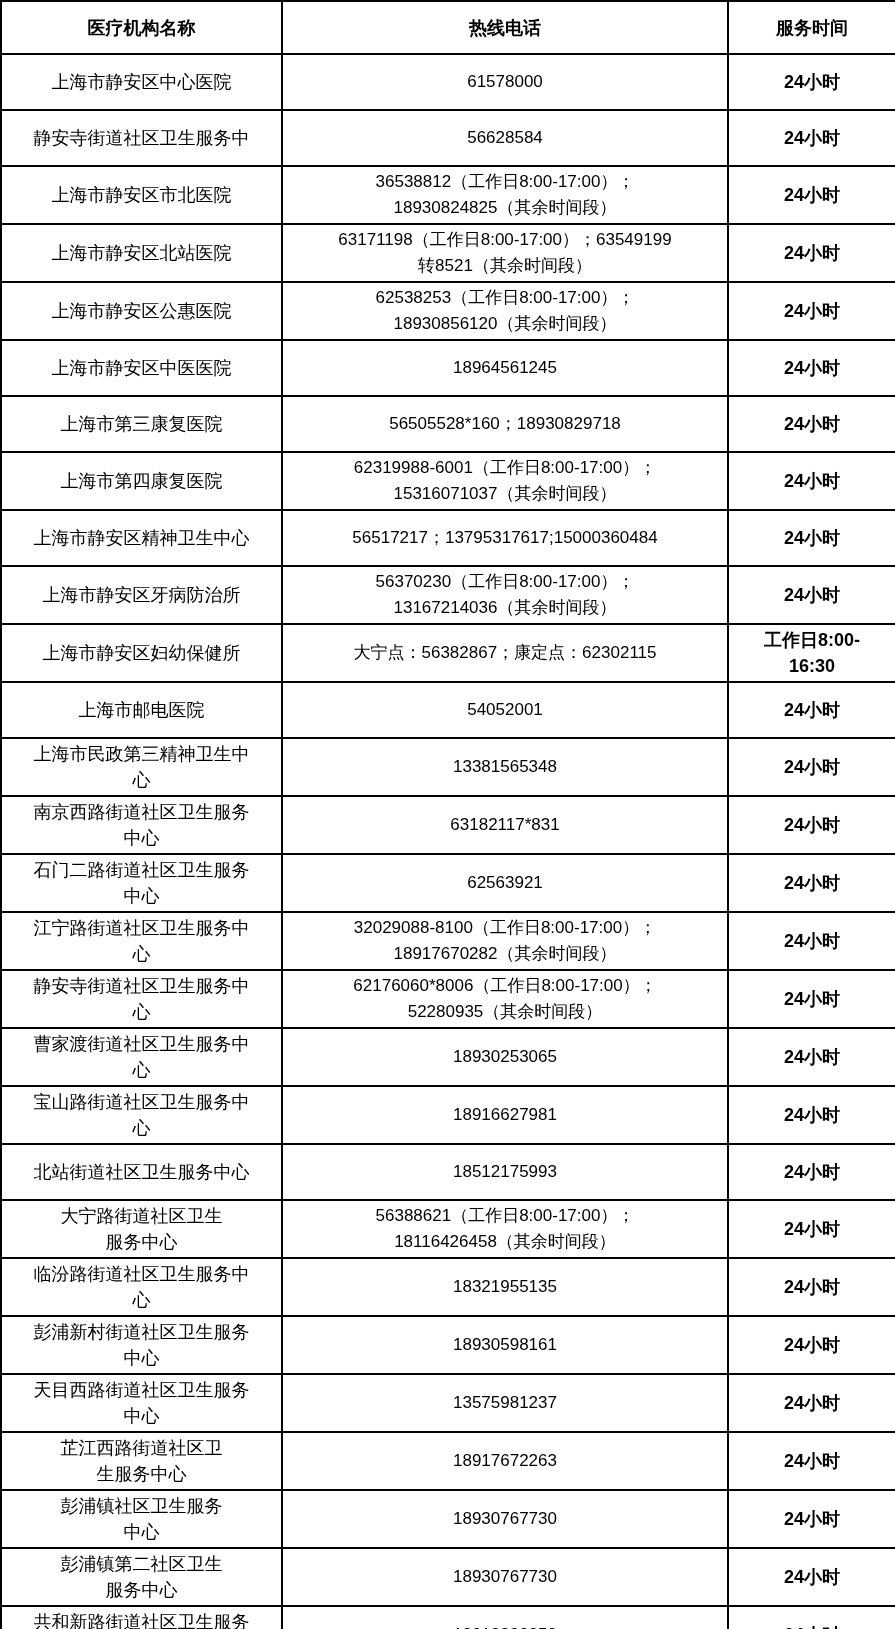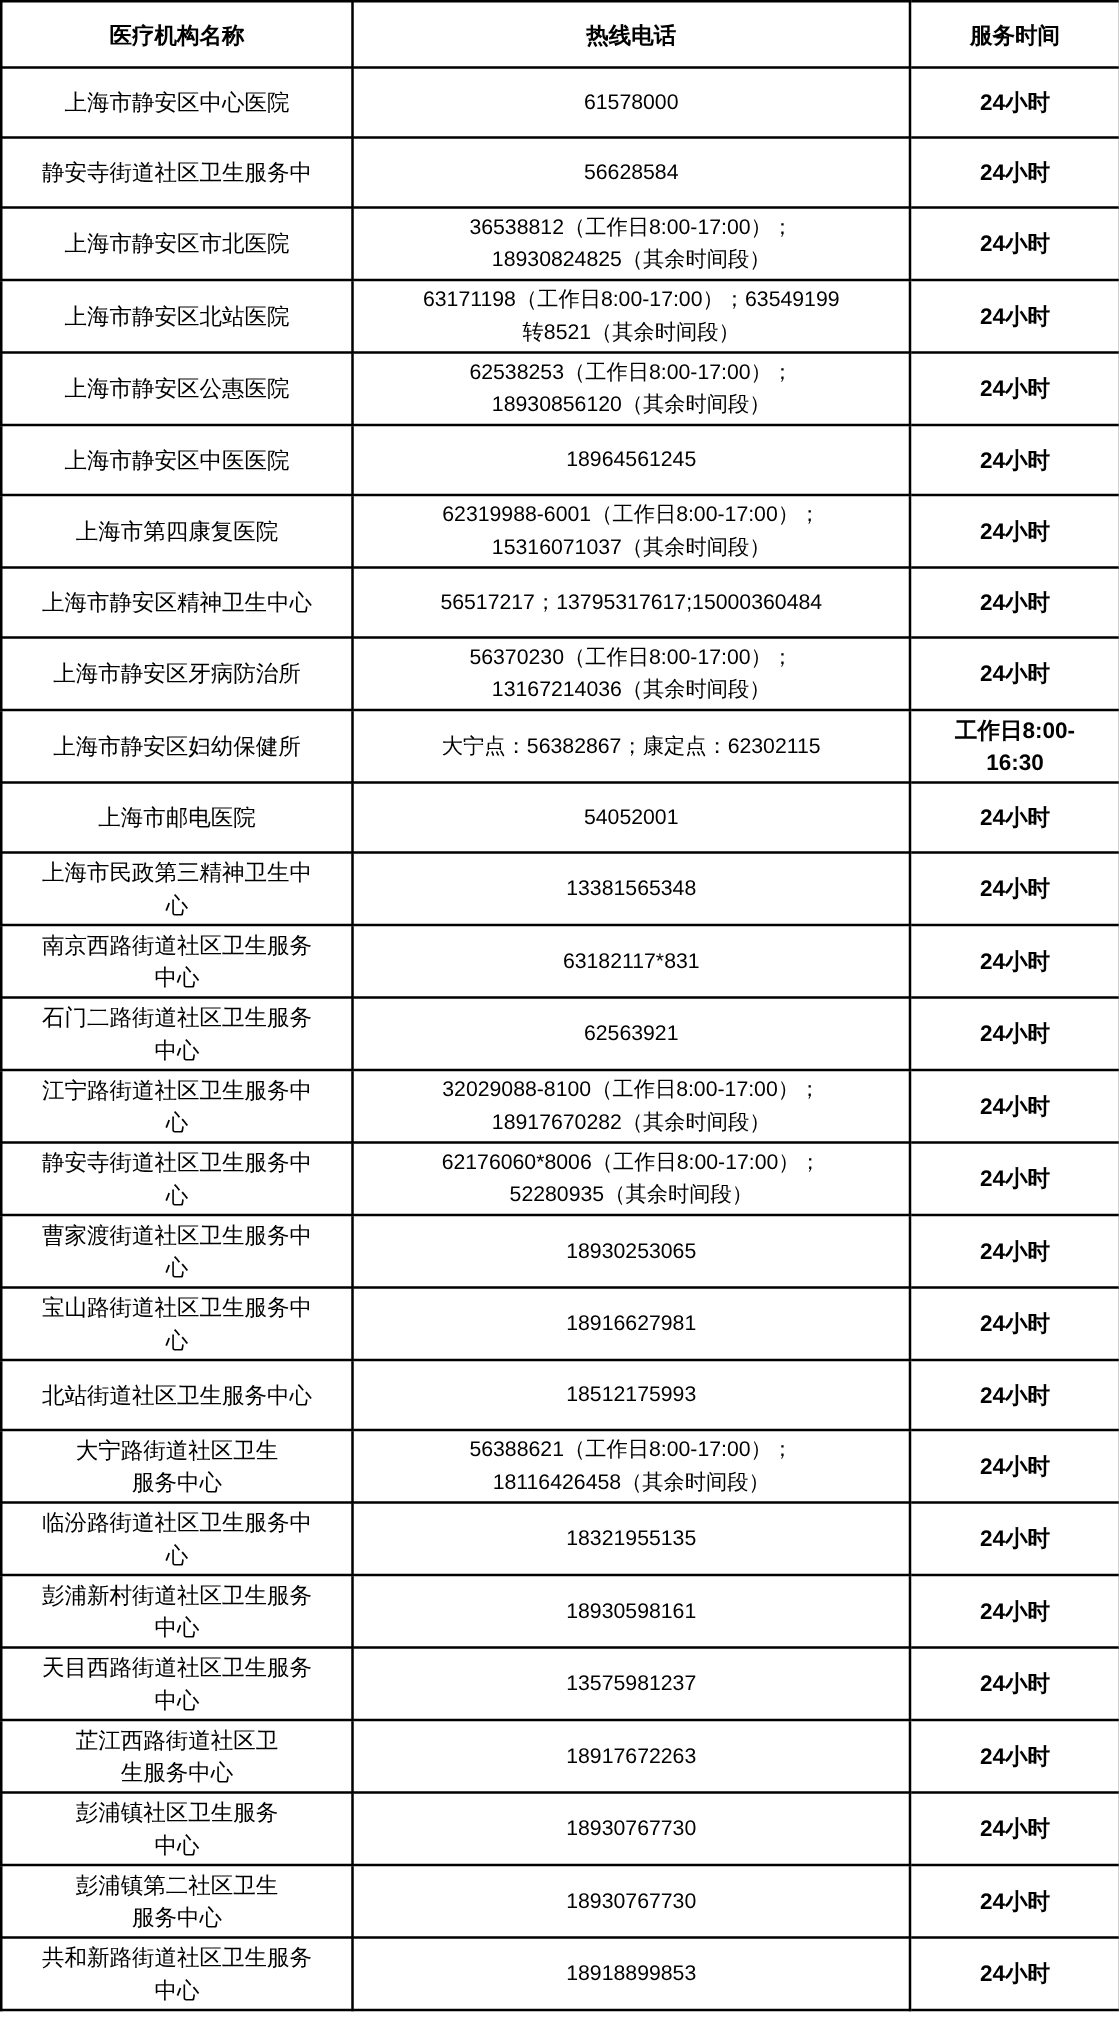--- a/index.html
+++ b/index.html
@@ -98,20 +98,25 @@
 18930856120（其余时间段）</td>
     <td class="cell-hours">24小时</td>
   </tr>
 
   <tr>
     <td class="cell-name">上海市静安区中医医院</td>
     <td class="cell-phone">18964561245</td>
     <td class="cell-hours">24小时</td>
   </tr>
 
+  <tr>
+    <td class="cell-name">上海市第三康复医院</td>
+    <td class="cell-phone">56505528*160；18930829718</td>
+    <td class="cell-hours">24小时</td>
+  </tr>
 
   <tr>
     <td class="cell-name">上海市第四康复医院</td>
     <td class="cell-phone">62319988-6001（工作日8:00-17:00）；
 15316071037（其余时间段）</td>
     <td class="cell-hours">24小时</td>
   </tr>
 
   <tr>
     <td class="cell-name">上海市静安区精神卫生中心</td>

